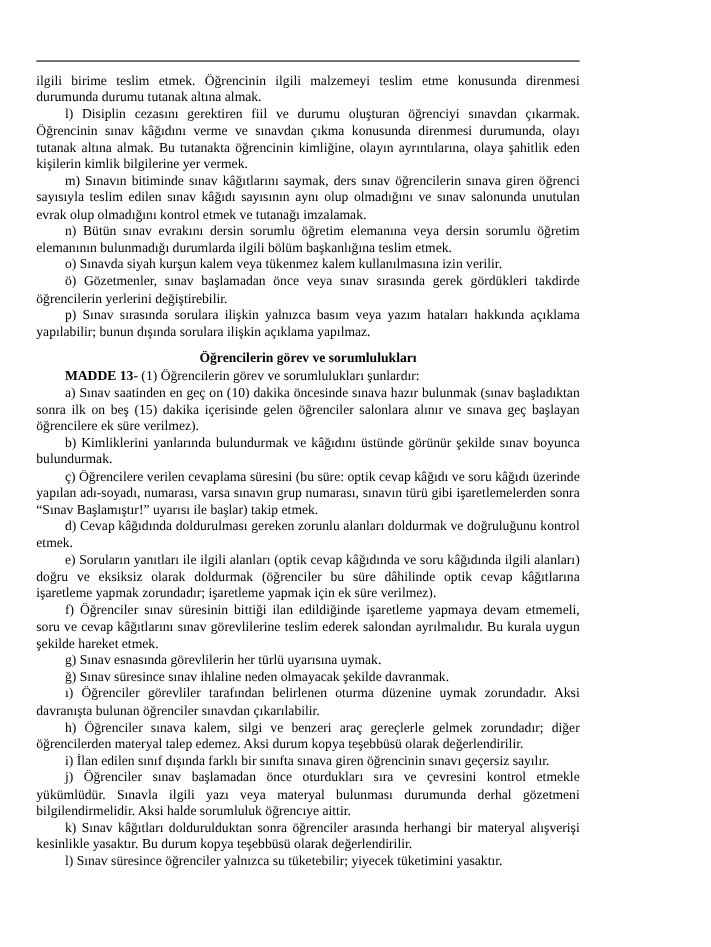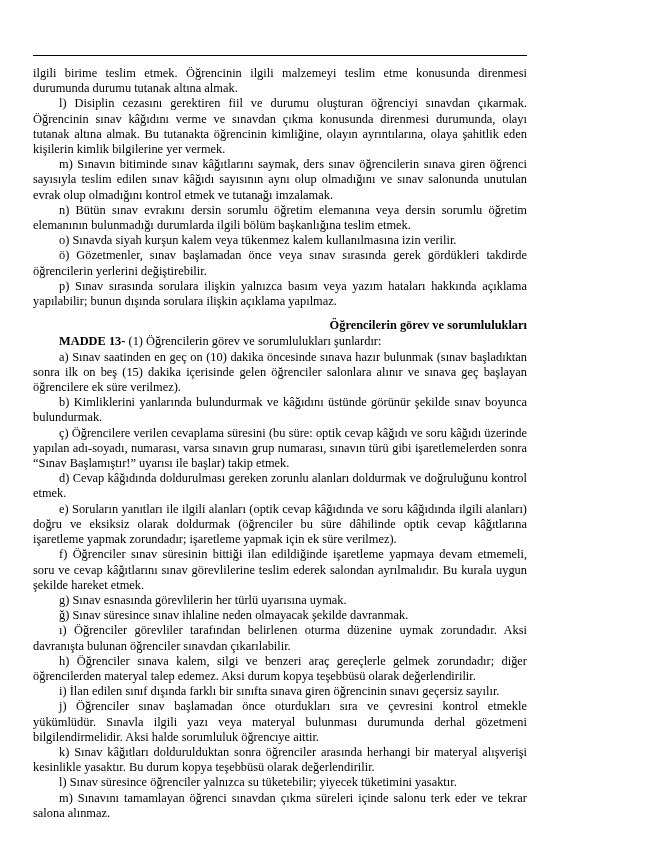--- a/index.html
+++ b/index.html
@@ -34,21 +34,21 @@
     line-height: 15.2px;
     hyphens: none;
   }
   p.ind {
     text-indent: 26px;
   }
   .heading {
     font-weight: bold;
     margin-top: 9px;
     text-indent: 0;
-    text-align: right;
+    text-align: center;
   }
   .madde {
     margin-top: 1px;
   }
   .b {
     font-weight: bold;
   }
 </style>
 </head>
 <body>
@@ -75,14 +75,13 @@
   <p class="ind">e) Soruların yanıtları ile ilgili alanları (optik cevap kâğıdında ve soru kâğıdında ilgili alanları) doğru ve eksiksiz olarak doldurmak (öğrenciler bu süre dâhilinde optik cevap kâğıtlarına işaretleme yapmak zorundadır; işaretleme yapmak için ek süre verilmez).</p>
   <p class="ind">f) Öğrenciler sınav süresinin bittiği ilan edildiğinde işaretleme yapmaya devam etmemeli, soru ve cevap kâğıtlarını sınav görevlilerine teslim ederek salondan ayrılmalıdır. Bu kurala uygun şekilde hareket etmek.</p>
   <p class="ind">g) Sınav esnasında görevlilerin her türlü uyarısına uymak.</p>
   <p class="ind">ğ) Sınav süresince sınav ihlaline neden olmayacak şekilde davranmak.</p>
   <p class="ind">ı) Öğrenciler görevliler tarafından belirlenen oturma düzenine uymak zorundadır. Aksi davranışta bulunan öğrenciler sınavdan çıkarılabilir.</p>
   <p class="ind">h) Öğrenciler sınava kalem, silgi ve benzeri araç gereçlerle gelmek zorundadır; diğer öğrencilerden materyal talep edemez. Aksi durum kopya teşebbüsü olarak değerlendirilir.</p>
   <p class="ind">i) İlan edilen sınıf dışında farklı bir sınıfta sınava giren öğrencinin sınavı geçersiz sayılır.</p>
   <p class="ind">j) Öğrenciler sınav başlamadan önce oturdukları sıra ve çevresini kontrol etmekle yükümlüdür. Sınavla ilgili yazı veya materyal bulunması durumunda derhal gözetmeni bilgilendirmelidir. Aksi halde sorumluluk öğrencıye aittir.</p>
   <p class="ind">k) Sınav kâğıtları doldurulduktan sonra öğrenciler arasında herhangi bir materyal alışverişi kesinlikle yasaktır. Bu durum kopya teşebbüsü olarak değerlendirilir.</p>
   <p class="ind">l) Sınav süresince öğrenciler yalnızca su tüketebilir; yiyecek tüketimini yasaktır.</p>
-  <p class="ind">m) Sınavını tamamlayan öğrenci sınavdan çıkma süreleri içinde salonu terk eder ve tekrar salona alınmaz.</p>
 </div>
 
 </body></html>

